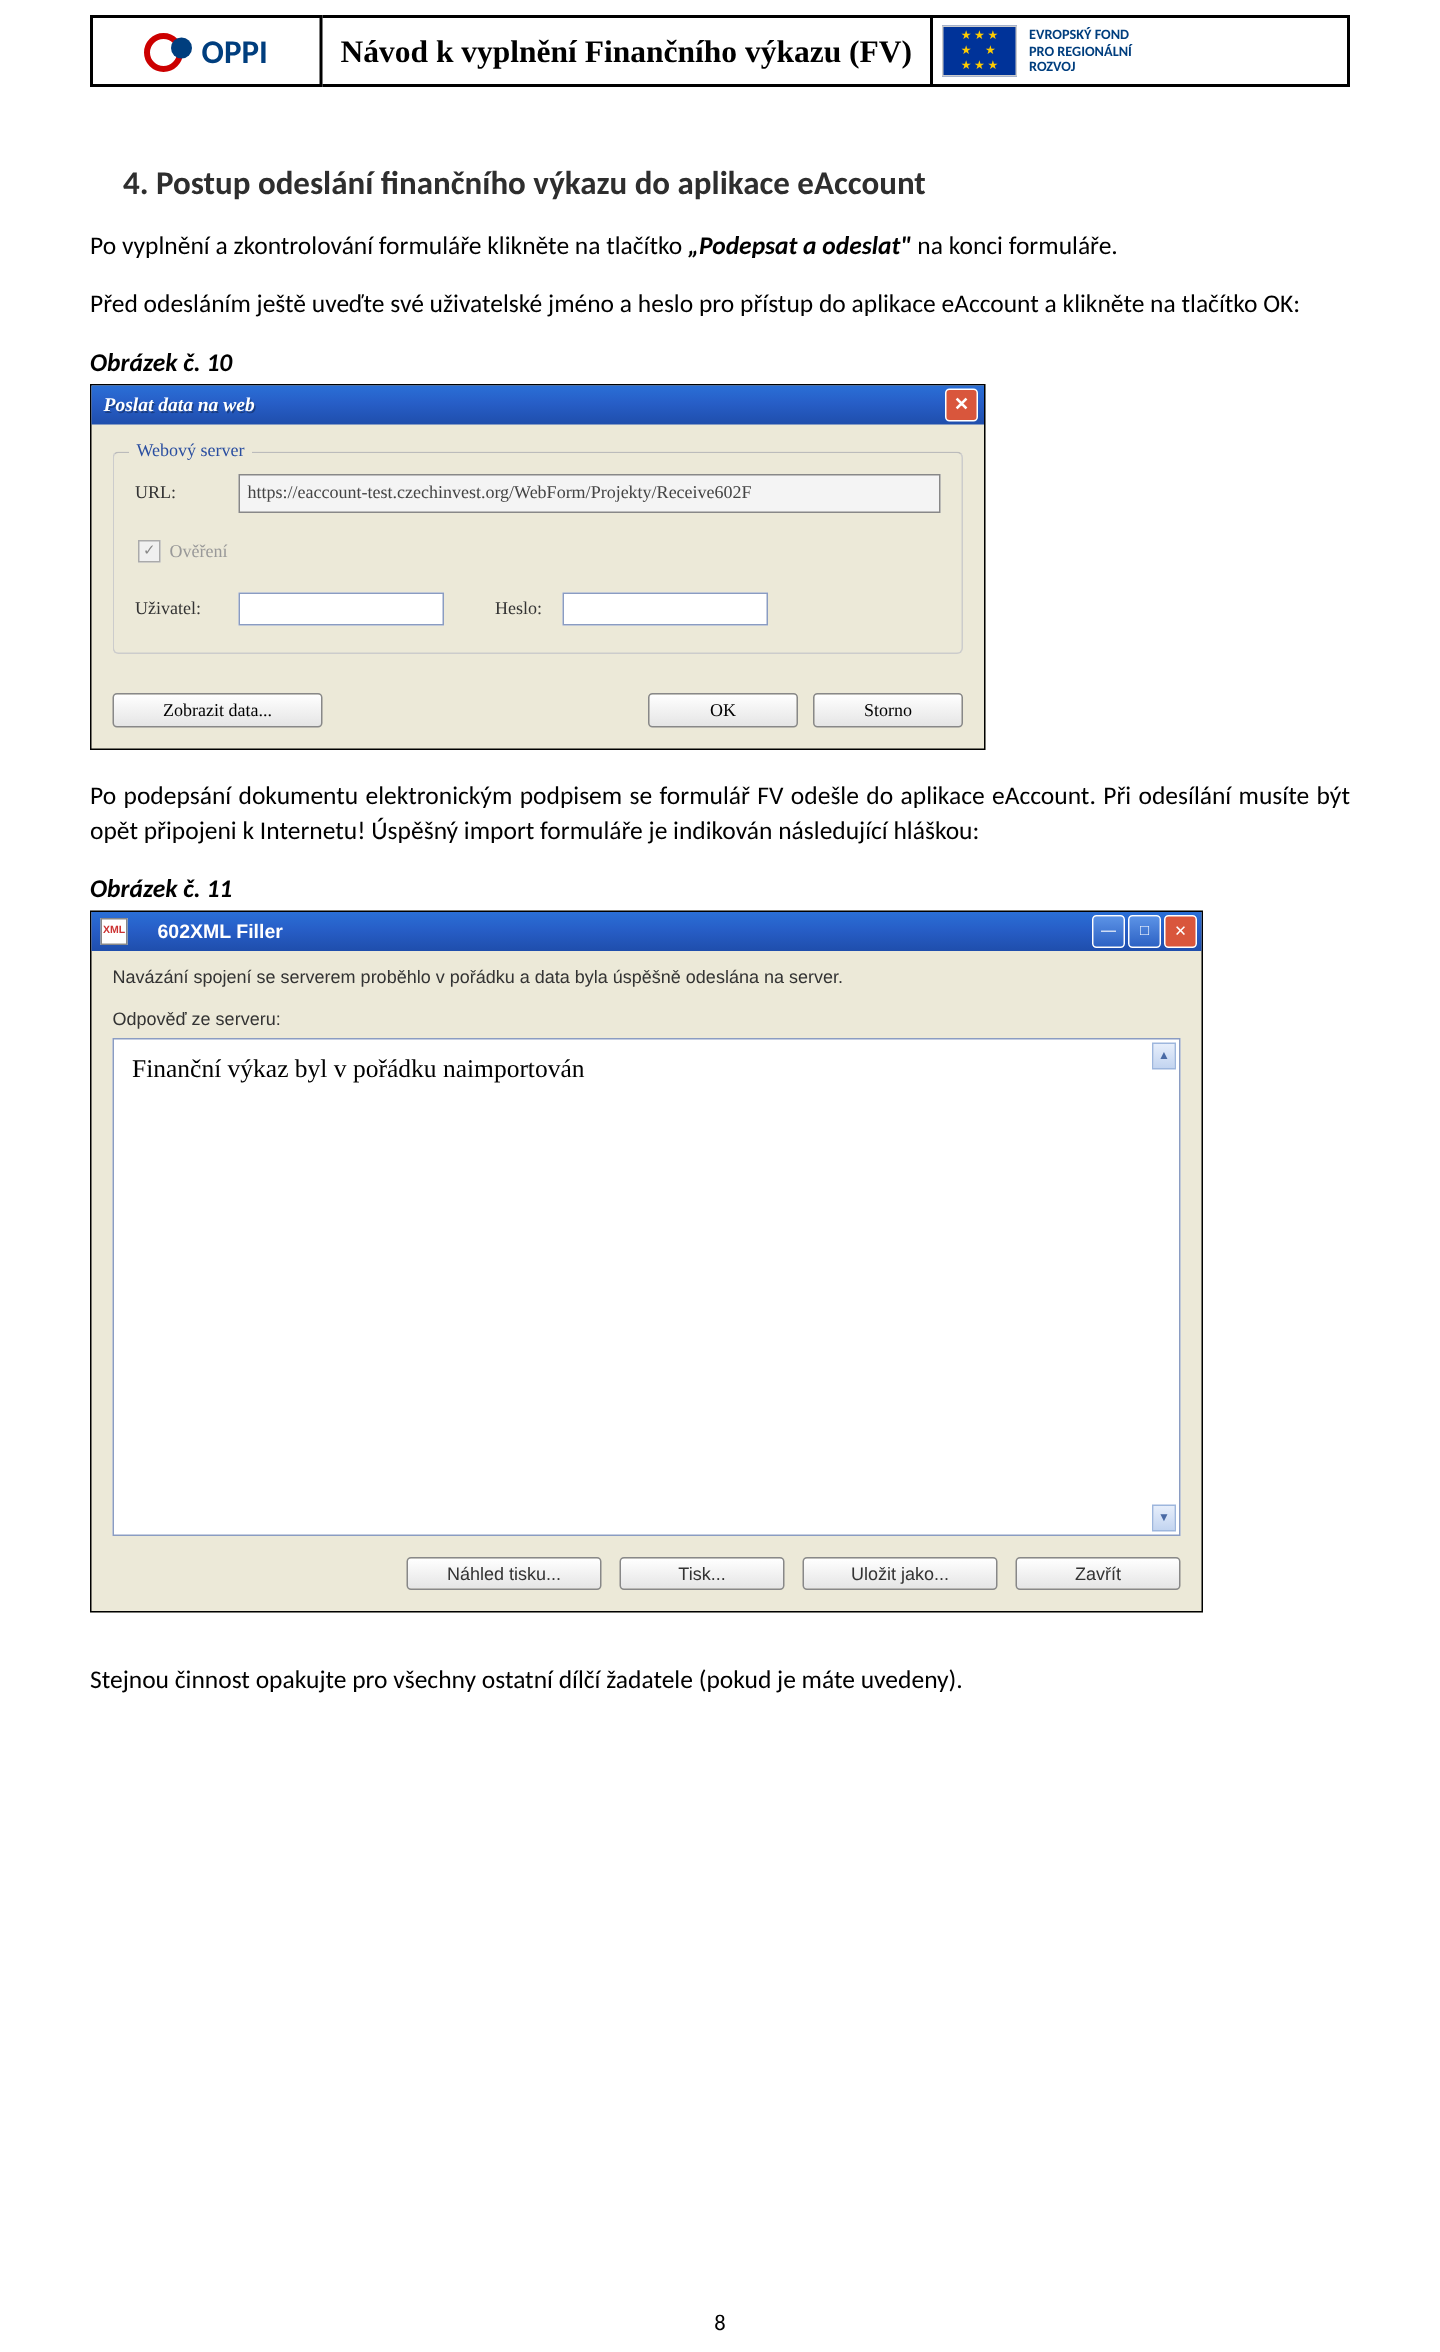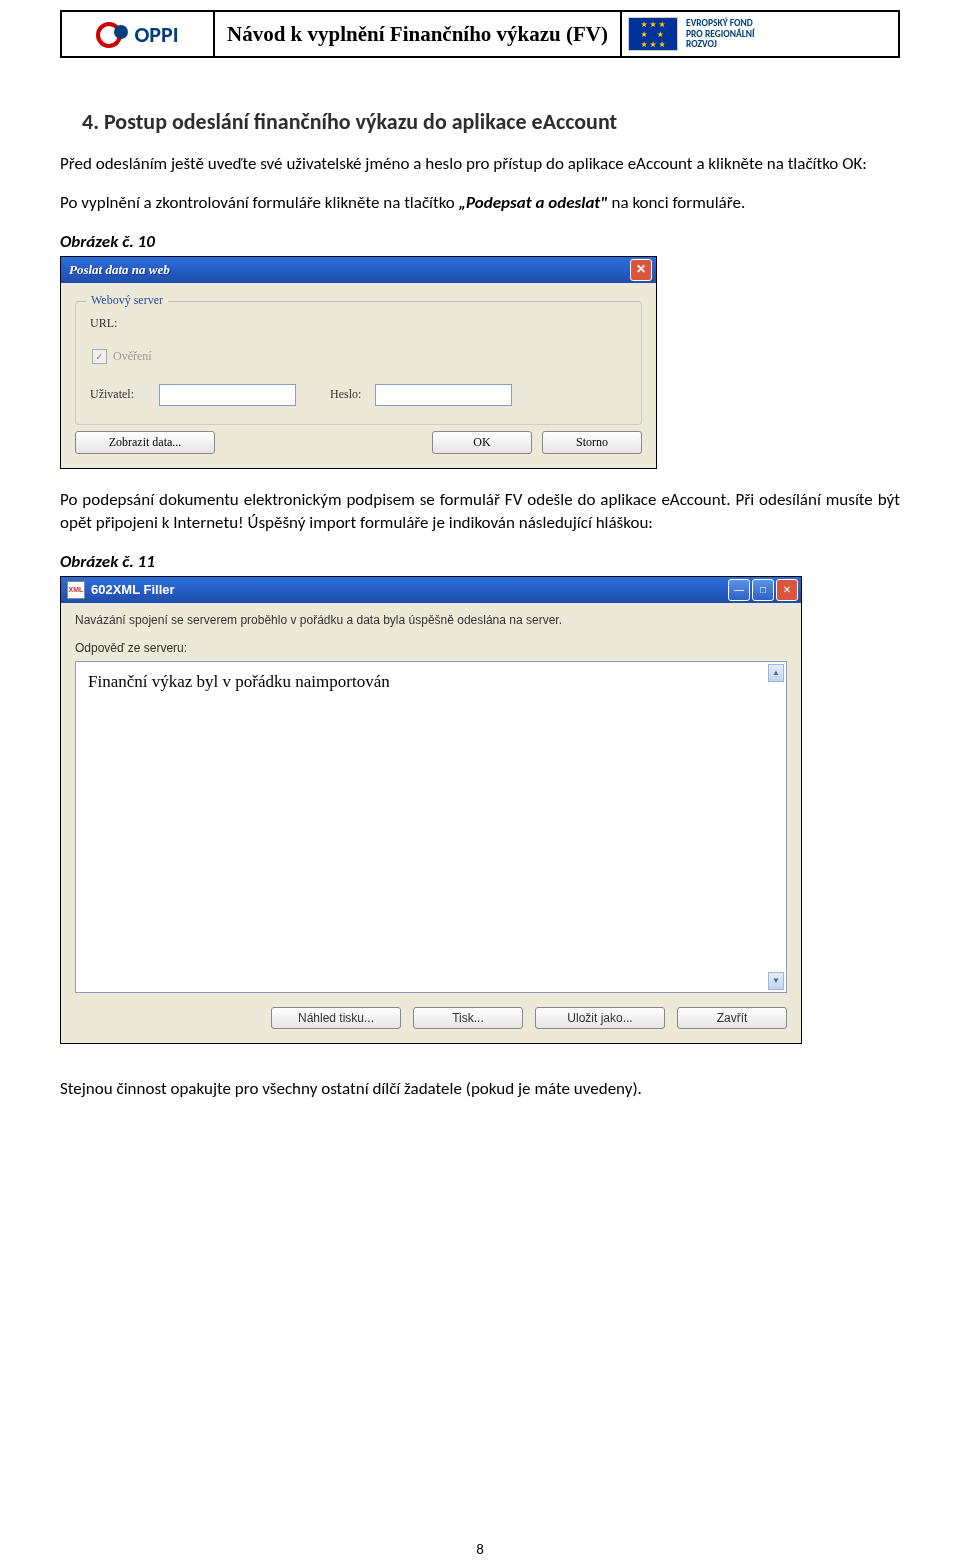--- a/index.html
+++ b/index.html
@@ -31,28 +31,28 @@
 .dlg-body{padding:10px 14px 14px 14px}
 .group{border:1px solid #ccc;border-top-color:#bbb;border-radius:4px;padding:14px 14px 18px 14px;position:relative;margin-top:8px}
 .group-legend{position:absolute;top:-9px;left:10px;background:#ece9d8;padding:0 5px;font-size:12px;color:#2a4ea0}
 .form-row{display:flex;align-items:center;gap:14px;font-size:12px;color:#333;margin-bottom:18px}
 .form-row.last{margin-bottom:0}
 .form-row label{width:55px;color:#333}
 .url-field{flex:1;border:1px solid #888;background:#f4f4f4;height:20px;padding:2px 5px;font-size:12px;color:#444;display:flex;align-items:center}
 .chk{display:flex;align-items:center;gap:6px;color:#999;font-size:12px;margin:4px 0 20px 2px}
 .chk-box{width:13px;height:13px;border:1px solid #aaa;background:#f0f0f0;display:flex;align-items:center;justify-content:center;font-size:10px;color:#888}
 .inline-input{border:1px solid #8a9cc2;background:#fff;height:20px;width:135px;display:inline-block}
-.dlg-btns{display:flex;gap:10px;margin-top:6px}
+.dlg-btns{display:flex;gap:10px;margin-top:26px}
 .dlg-btn{border:1px solid #888;background:linear-gradient(#fff,#e5e5e5);border-radius:3px;font-size:12px;padding:3px 14px;min-width:90px;text-align:center}
 .dlg-btns .spacer{flex:1}
 
 
 .dlg2{width:740px;border:1px solid #000;background:#ece9d8;font-family:Tahoma,Arial,sans-serif}
 .dlg2-title{height:26px;background:linear-gradient(180deg,#2a6fd6 0%,#275ec7 45%,#1f4eac 100%);color:#fff;display:flex;align-items:center;justify-content:space-between;padding:0 3px 0 6px;font-size:13px}
-.dlg2-title .tleft{display:flex;align-items:center;gap:6px;font-weight:bold}
+.dlg2-title .tleft{display:flex;align-items:center;gap:20px;font-weight:bold}
 .xml-icon{width:16px;height:16px;background:#fff;border:1px solid #888;font-size:7px;color:#c33;display:flex;align-items:center;justify-content:center;font-weight:bold}
 .win-btns{display:flex;gap:2px}
 .win-btn{width:20px;height:20px;background:linear-gradient(#5c93e6,#2d62c4);border:1px solid #fff;border-radius:3px;display:flex;align-items:center;justify-content:center;color:#fff;font-size:10px}
 .win-btn.close{background:#d9563c}
 .dlg2-body{padding:10px 14px 14px 14px;font-size:12px;color:#333}
 .msg-line{margin-bottom:14px}
 .reply-label{margin-bottom:6px}
 .reply-box{border:1px solid #8a9cc2;background:#fff;height:310px;position:relative;padding:10px 12px}
 .reply-box .content-text{font-family:Liberation Serif, serif;font-size:17px;color:#000}
 .reply-box .scroll-stub{position:absolute;right:2px;top:2px;bottom:2px;width:16px;display:flex;flex-direction:column;justify-content:space-between}
@@ -86,38 +86,39 @@
         <div>EVROPSKÝ FOND</div>
         <div>PRO REGIONÁLNÍ</div>
         <div>ROZVOJ</div>
       </div>
     </div>
   </div>
 
   <div class="content">
     <h2 class="section-heading">4. Postup odeslání finančního výkazu do aplikace eAccount</h2>
 
-    <p class="body">Před odesláním ještě uveďte své uživatelské jméno a heslo pro přístup do aplikace eAccount a klikněte na tlačítko OK:</p>
-
     <p class="body">
       <span>Po vyplnění a zkontrolování formuláře klikněte na tlačítko </span><span class="bold-i">„Podepsat a odeslat"</span><span> na konci formuláře.</span>
     </p>
+
+    <p class="body">Před odesláním ještě uveďte své uživatelské jméno a heslo pro přístup do aplikace eAccount a klikněte na tlačítko OK:</p>
 
     <div class="fig-label">Obrázek č. 10</div>
 
     <div class="dlg">
       <div class="dlg-title">
         <span class="t">Poslat data na web</span>
         <div class="dlg-close">✕</div>
       </div>
       <div class="dlg-body">
         <div class="group">
           <div class="group-legend">Webový server</div>
           <div class="form-row">
             <label>URL:</label>
+            <div class="url-field">https://eaccount-test.czechinvest.org/WebForm/Projekty/Receive602F</div>
           </div>
           <div class="chk">
             <div class="chk-box">✓</div>
             <span>Ověření</span>
           </div>
           <div class="form-row last">
             <label>Uživatel:</label>
             <div class="inline-input"></div>
             <label style="width:auto;margin-left:20px">Heslo:</label>
             <div class="inline-input"></div>

